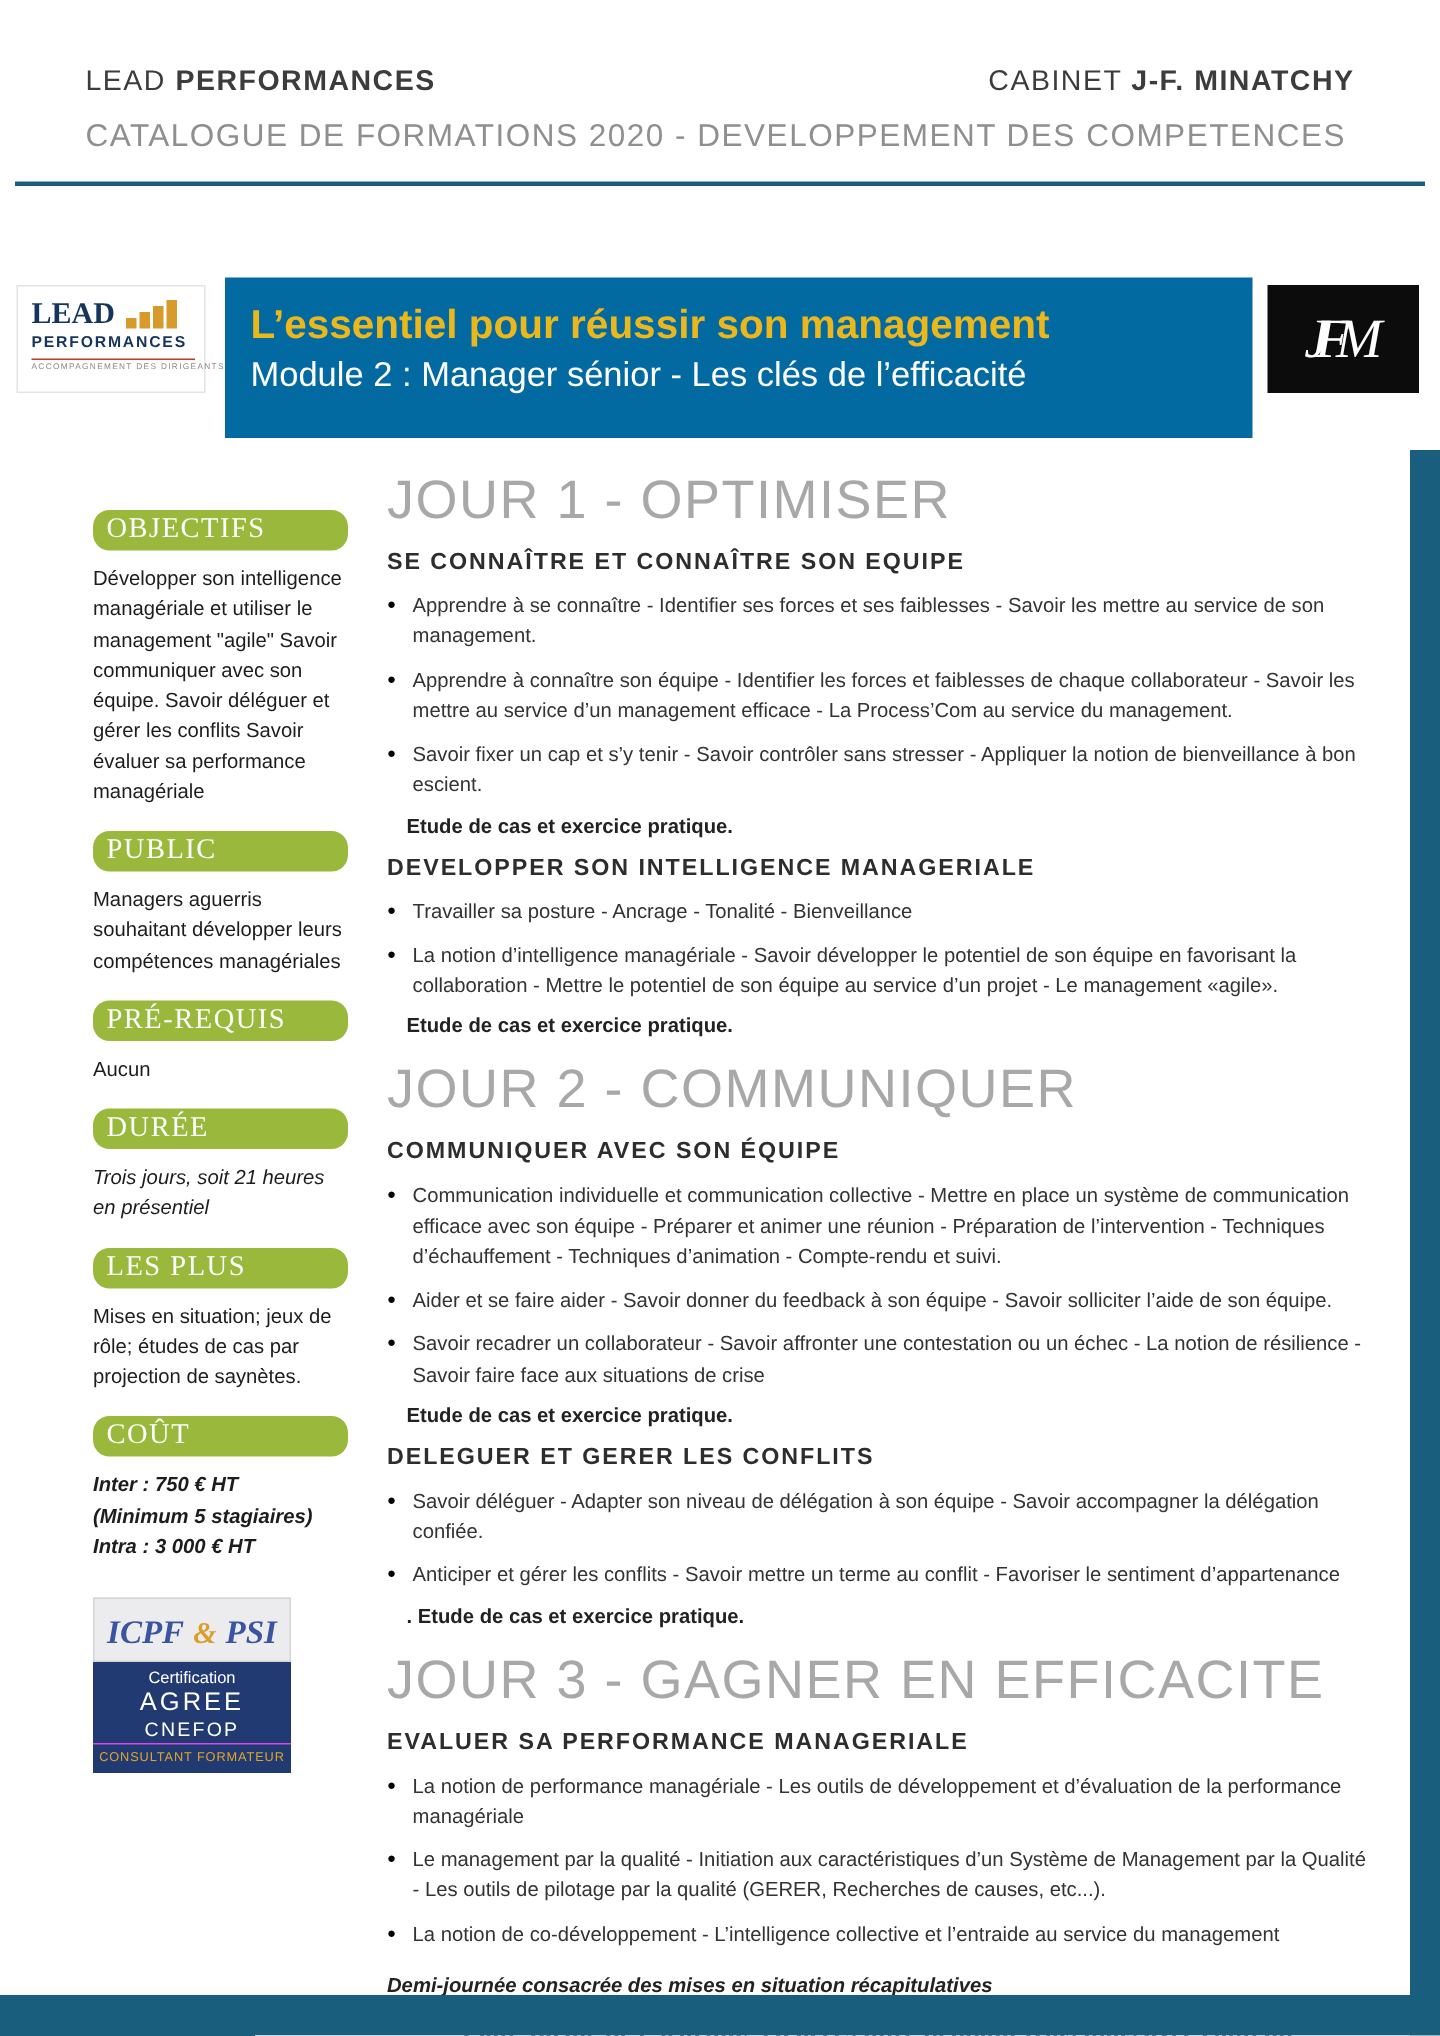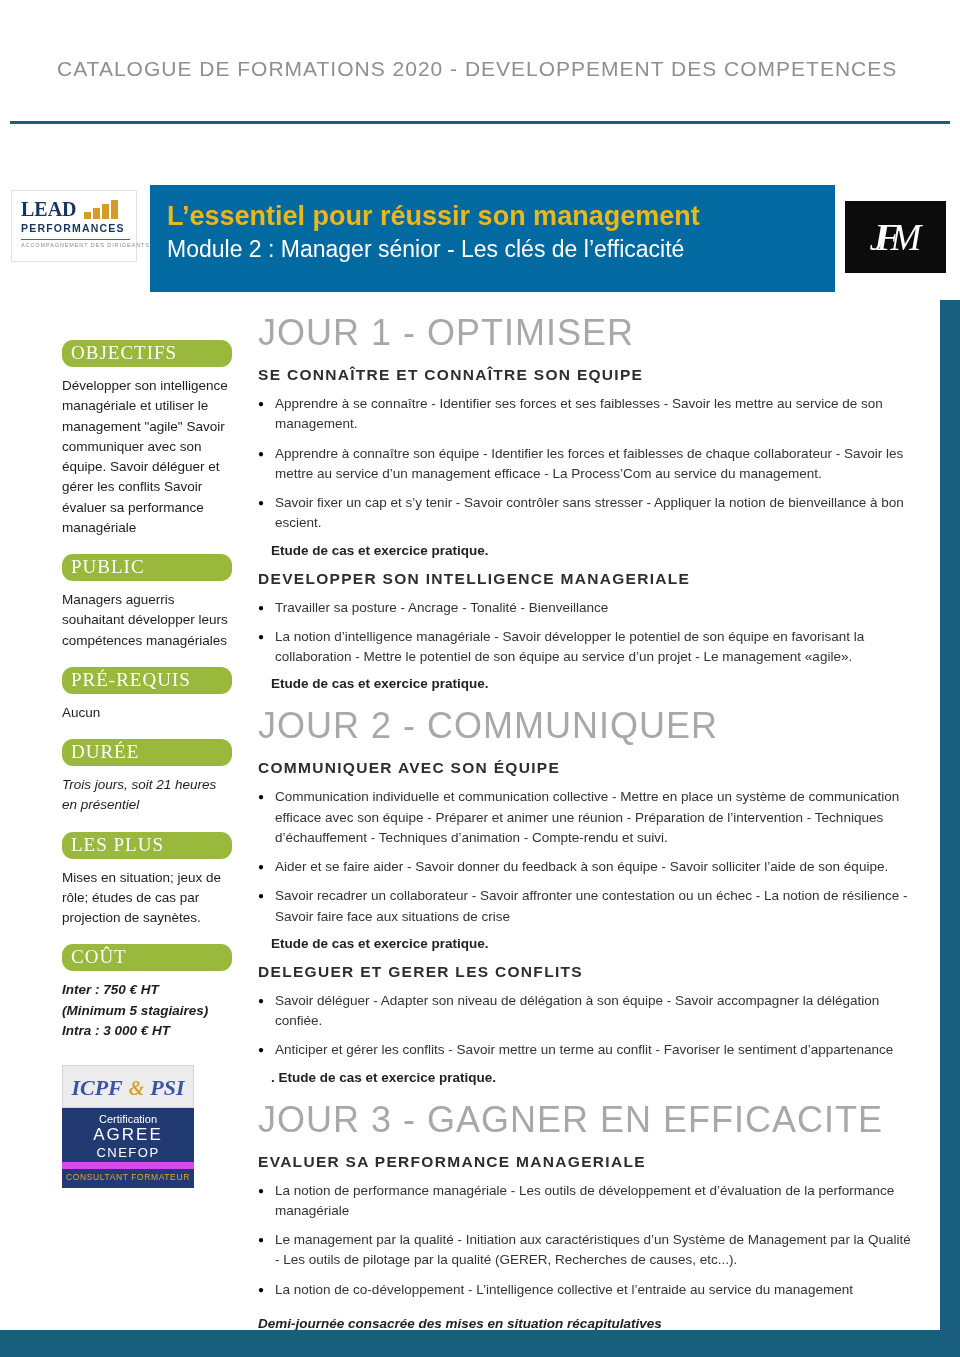--- a/index.html
+++ b/index.html
@@ -31,21 +31,21 @@
   .lp-lead { font-family:"Liberation Serif", serif; font-weight:bold; color:#16355c;
     font-size:20px; line-height:1; }
   .lp-bars { display:flex; align-items:flex-end; gap:2px; }
   .lp-bars i { display:block; width:7px; background:#d89a2b; }
   .lp-bars i:nth-child(1){height:7px;} .lp-bars i:nth-child(2){height:11px;}
   .lp-bars i:nth-child(3){height:15px;} .lp-bars i:nth-child(4){height:19px;}
   .lp-perf { color:#16355c; font-size:10.5px; font-weight:bold; letter-spacing:1.2px; margin-top:3px; }
   .lp-caption { color:#8a8a8a; font-size:5.5px; letter-spacing:0.9px; margin-top:5px;
     border-top:1px solid #c0392b; padding-top:2px; white-space:nowrap; }
 
-  .mono-box { position:absolute; right:14px; top:16px; width:101px; height:72px;
+  .mono-box { position:absolute; right:14px; top:5px; width:101px; height:72px;
     background:#0c0c0c; display:flex; align-items:center; justify-content:center; }
   .mono { color:#fff; font-family:"Liberation Serif", serif; font-style:italic;
     font-size:37px; letter-spacing:-9px; padding-right:9px; }
 
   
   .content { position:absolute; left:0; top:312px; width:940px; display:flex; padding-left:62px; }
   .sidebar { width:170px; flex:none; padding-top:28px; }
   .main { flex:1; padding-left:26px; padding-right:28px; }
 
   
@@ -59,21 +59,21 @@
   .cert { width:132px; margin-top:24px; }
   .cert-top { background:#ececee; border:1px solid #d4d4d8; text-align:center;
     padding:9px 3px 6px; font-family:"Liberation Serif", serif; font-style:italic; }
   .cert-icpf, .cert-psi { color:#3a54a0; font-size:22px; font-weight:bold; }
   .cert-amp { color:#d79f2b; font-size:20px; font-weight:bold; margin:0 2px; }
   .cert-mid { background:#223a72; color:#fff; text-align:center; padding:5px 2px 2px; }
   .cert-line1 { font-size:11px; }
   .cert-line2 { font-size:17px; letter-spacing:2px; font-family:Liberation Sans, sans-serif; }
   .cert-line3 { font-size:13px; letter-spacing:1.5px; }
   .cert-bot { background:#223a72; color:#e0a52f; text-align:center; font-size:8.5px;
-    letter-spacing:0.6px; padding:3px 0 6px; border-top:7px solid #d946ef; }
+    letter-spacing:0.6px; padding:3px 0 6px; border-top:1px solid #d946ef; }
 
   
   .day-title { font-size:36px; color:#a8a8a8; letter-spacing:1px; margin-bottom:8px; }
   .day { margin-bottom:10px; }
   .day + .day { margin-top:14px; }
   .sec-head { font-size:15.5px; font-weight:bold; color:#2d2d2d; letter-spacing:1.3px;
     margin:12px 0 10px; }
   .bullet { display:flex; gap:11px; margin-bottom:9px; font-size:13.5px; color:#333;
     line-height:1.5; }
   .dot { flex:none; font-size:10px; line-height:1.9; color:#000; }
@@ -86,20 +86,30 @@
   
   .right-bar { position:absolute; right:0; top:300px; bottom:0; width:20px; background:#1a5e7d; }
   .bottom-bar { position:absolute; left:0; right:0; bottom:0; height:27px; background:#1a5e7d; }
 </style>
 </head>
 <body>
 
 <div class="page">
 
   <div class="top">
+    <div class="top-row">
+      <div>
+        <span>LEAD</span>
+        <b>PERFORMANCES</b>
+      </div>
+      <div>
+        <span>CABINET</span>
+        <b>J-F. MINATCHY</b>
+      </div>
+    </div>
     <div class="catalog-title">CATALOGUE DE FORMATIONS 2020 - DEVELOPPEMENT DES COMPETENCES</div>
   </div>
   <div class="rule"></div>
 
   <div class="banner">
     <div class="band">
       <div class="band-title">L’essentiel pour réussir son management</div>
       <div class="band-sub">Module 2 : Manager sénior - Les clés de l’efficacité</div>
     </div>
     <div class="logo-box">

